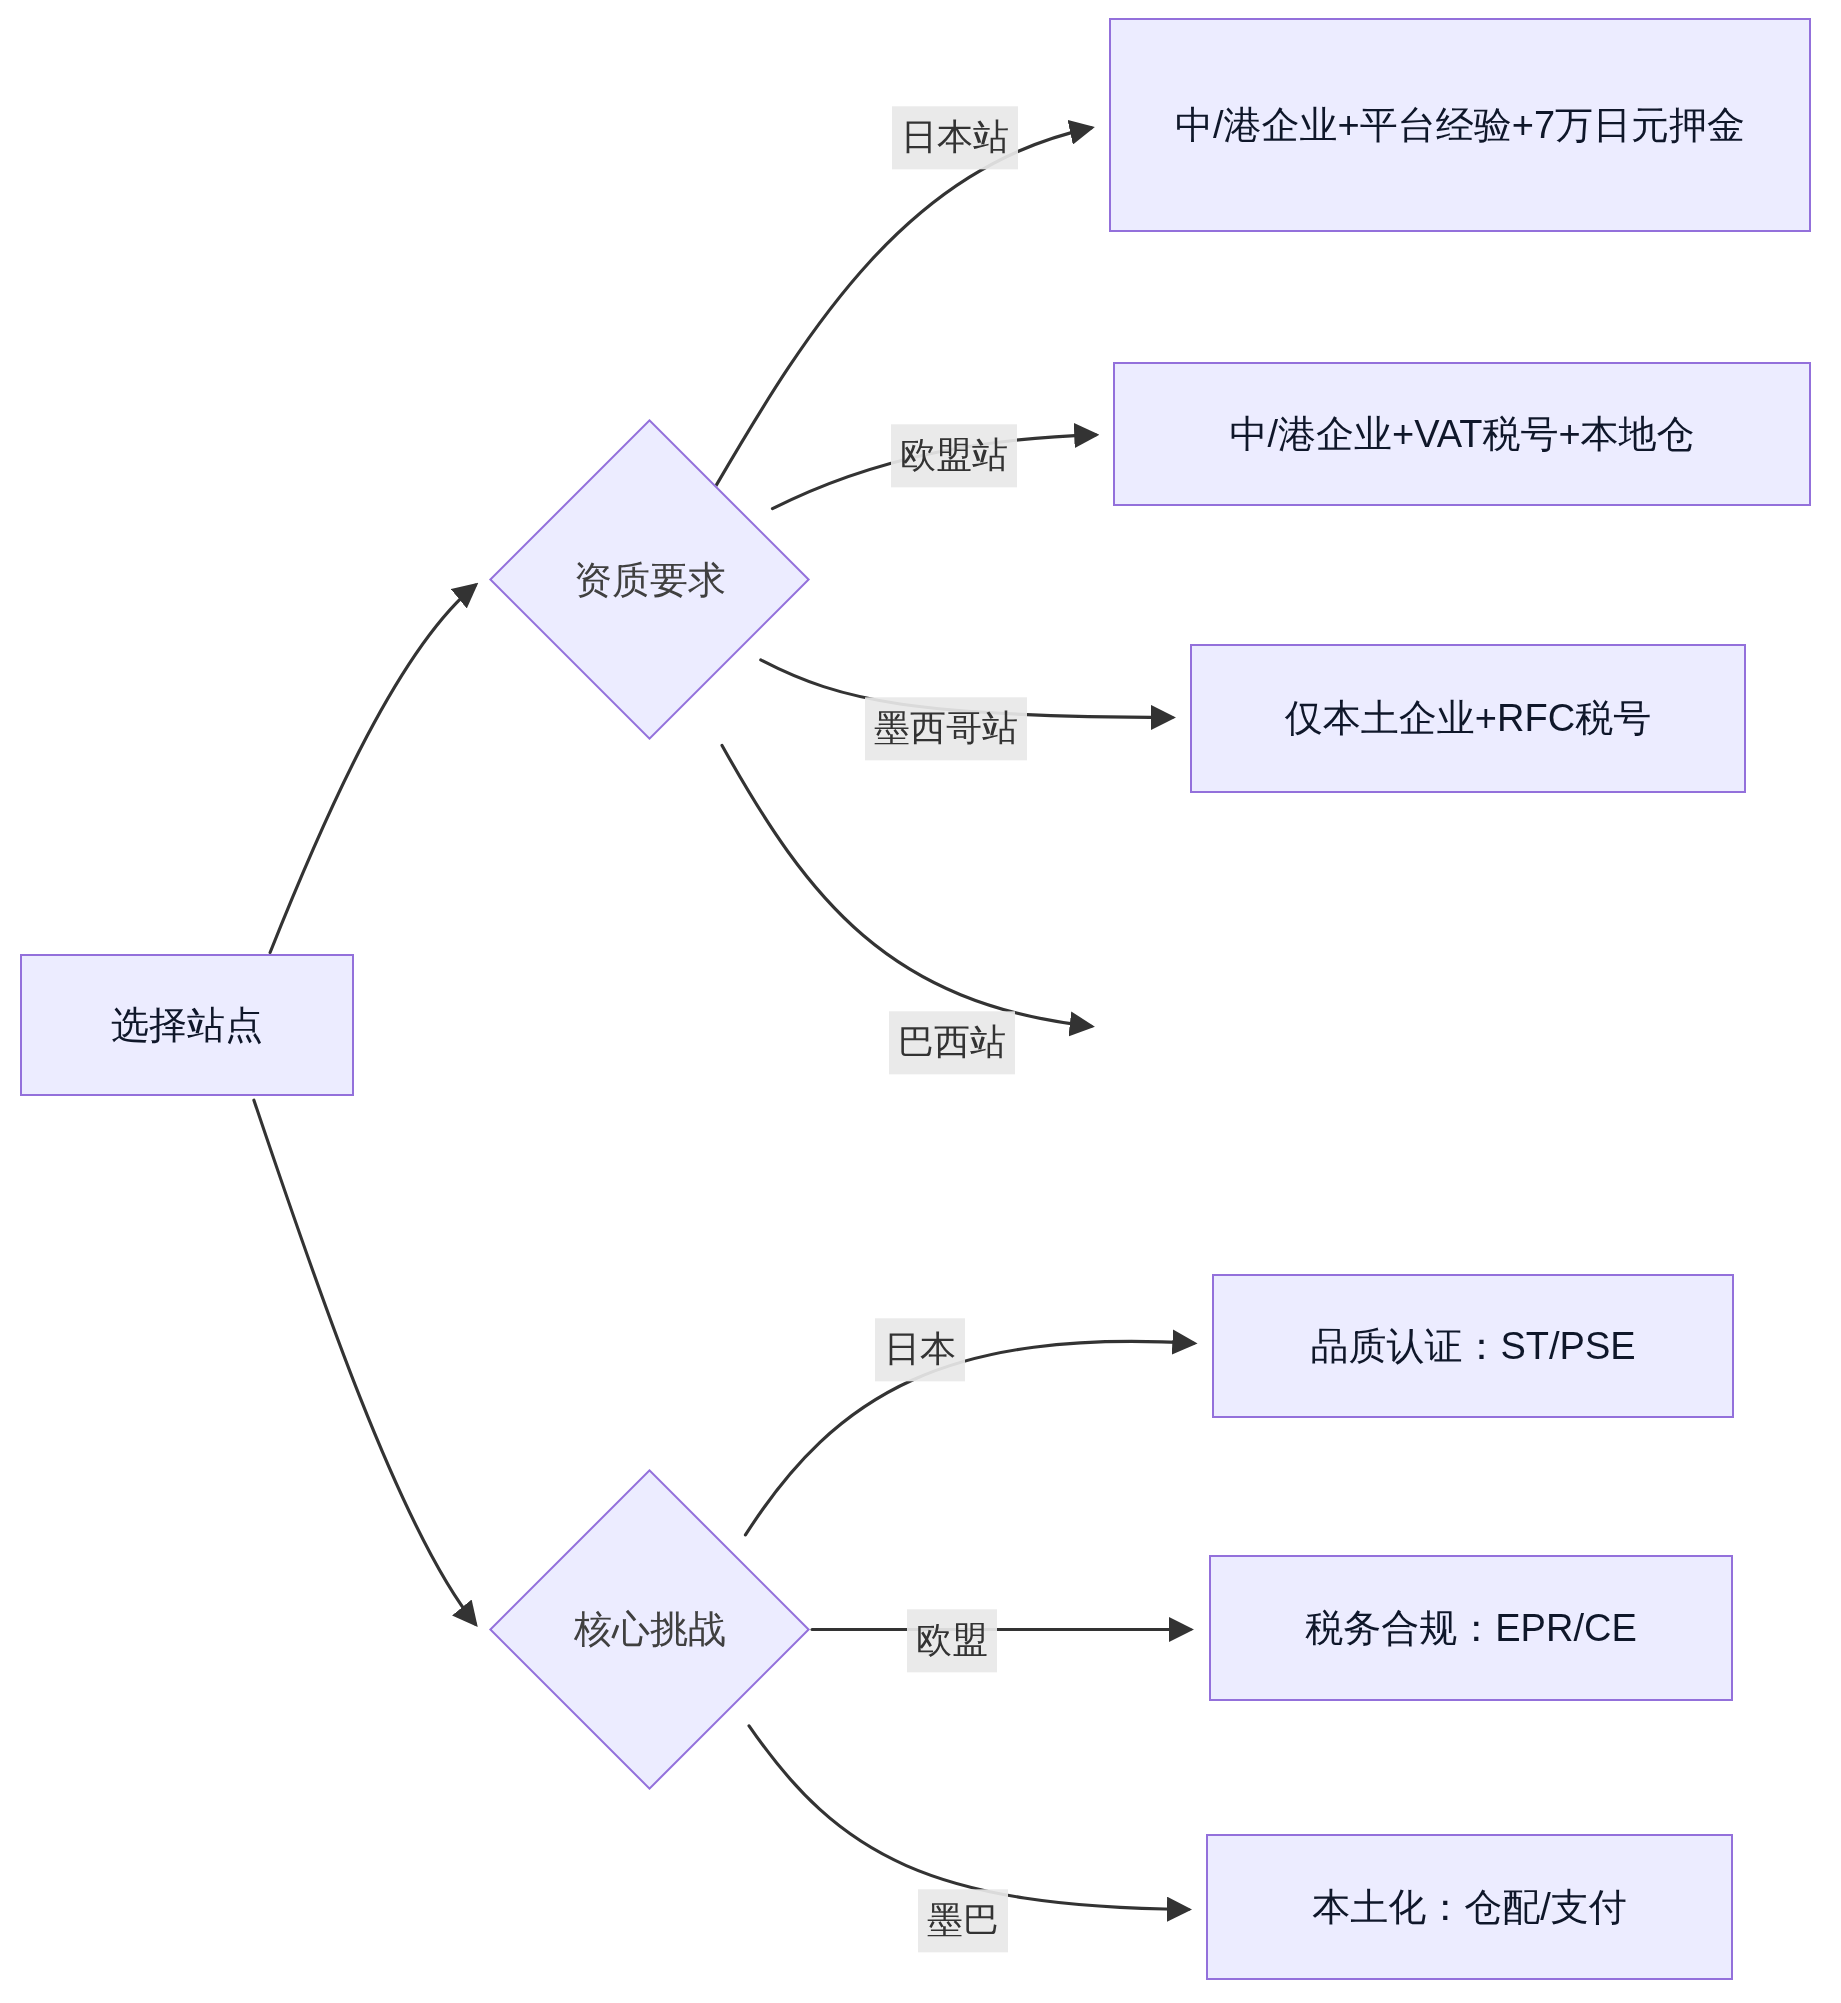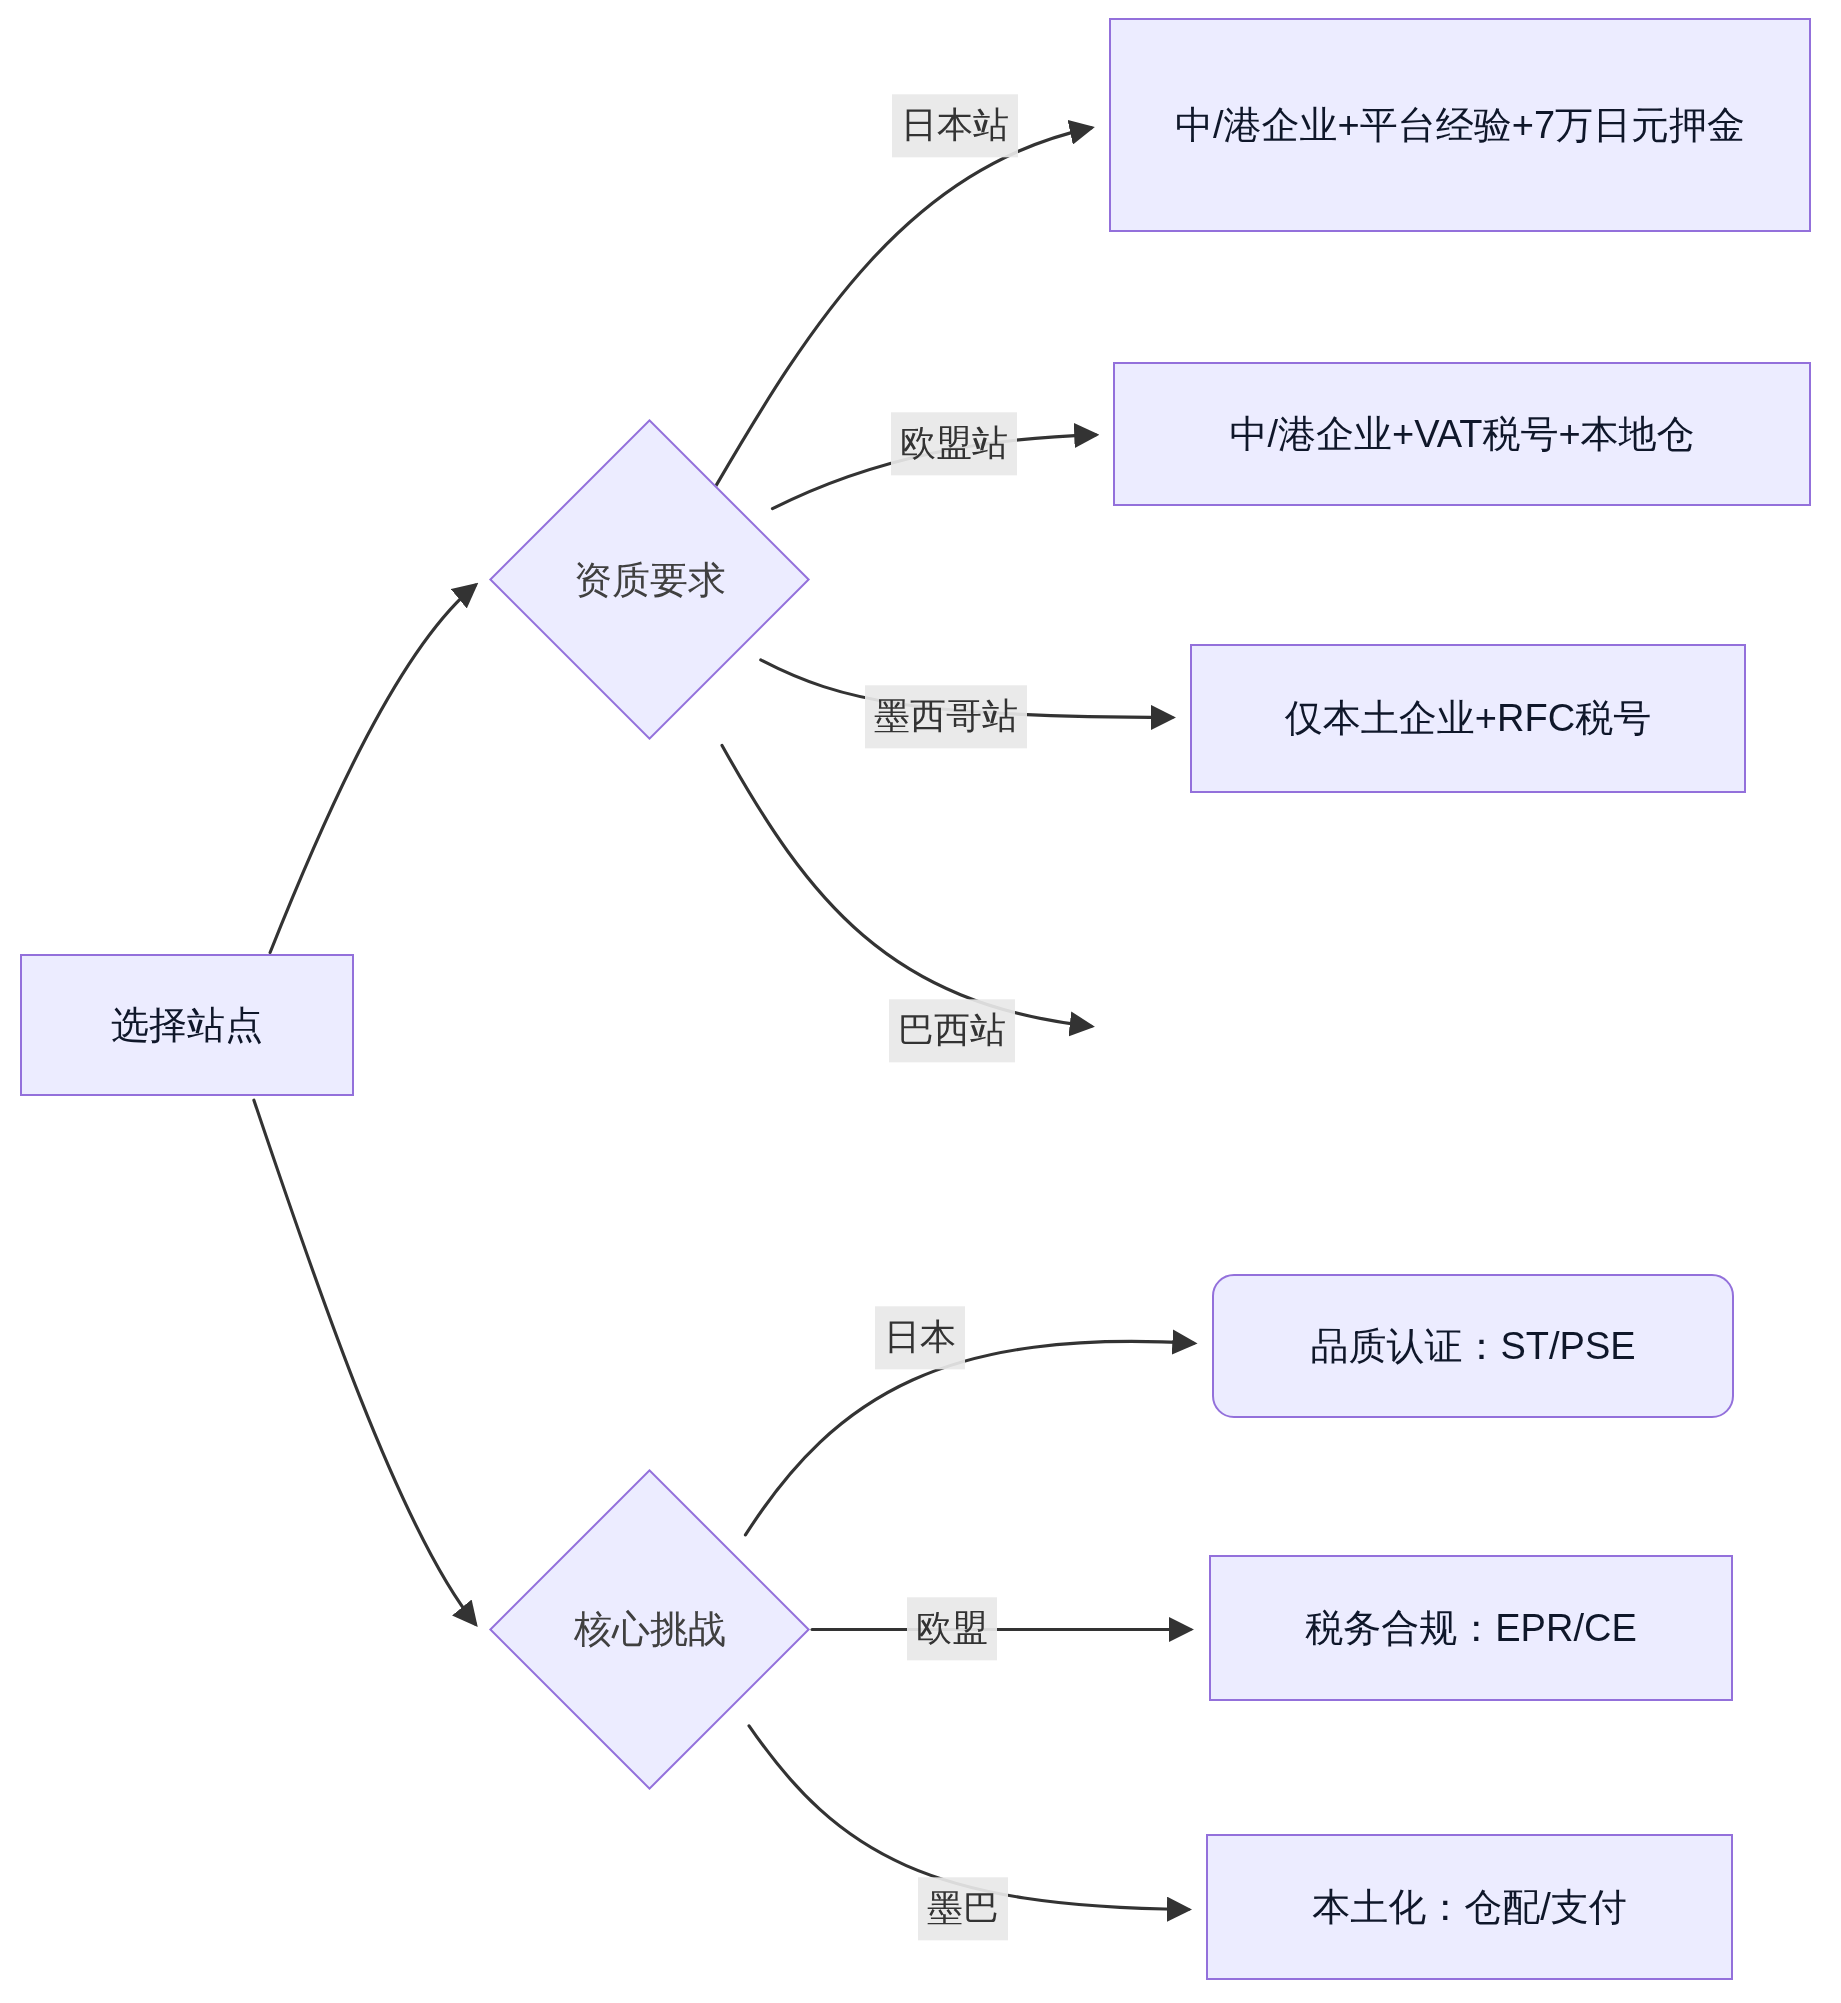--- a/index.html
+++ b/index.html
@@ -27,21 +27,21 @@
   }
   .diamond-label{
     position:absolute;z-index:3;
     transform:translate(-50%,-50%);
     font-size:38px;color:#404040;white-space:nowrap;
   }
   .edge-label{
     position:absolute;z-index:2;
     transform:translate(-50%,-50%);
     background:rgba(232,232,232,0.92);
-    padding:7.2px 9px;font-size:36px;color:#333333;white-space:nowrap;
+    padding:7.2px 9px;font-size:36px;color:#333333;white-space:nowrap;margin-top:12px;
   }
 </style>
 </head>
 <body>
 
 <div class="canvas">
 
   <svg class="edges" width="1842" height="2004" viewBox="0 0 2046 2226">
     <defs>
       <marker id="arrow" viewBox="0 0 10 10" refX="8.5" refY="5" markerWidth="8" markerHeight="8" orient="auto-start-reverse">
@@ -84,21 +84,21 @@
   <div class="node" style="left:1109px;top:18px;width:702px;height:214px;">
     <span>中/港企业+平台经验+7万日元押金</span>
   </div>
   <div class="node" style="left:1113px;top:362px;width:698px;height:144px;">
     <span>中/港企业+VAT税号+本地仓</span>
   </div>
   <div class="node" style="left:1190px;top:644px;width:556px;height:149px;">
     <span>仅本土企业+RFC税号</span>
   </div>
 
-  <div class="node" style="left:1212px;top:1274px;width:522px;height:144px;border-radius:22px;">
+  <div class="node" style="left:1212px;top:1274px;width:522px;height:144px;">
     <span>品质认证：ST/PSE</span>
   </div>
   <div class="node" style="left:1209px;top:1555px;width:524px;height:146px;">
     <span>税务合规：EPR/CE</span>
   </div>
   <div class="node" style="left:1206px;top:1834px;width:527px;height:146px;">
     <span>本土化：仓配/支付</span>
   </div>
 
 </div>

